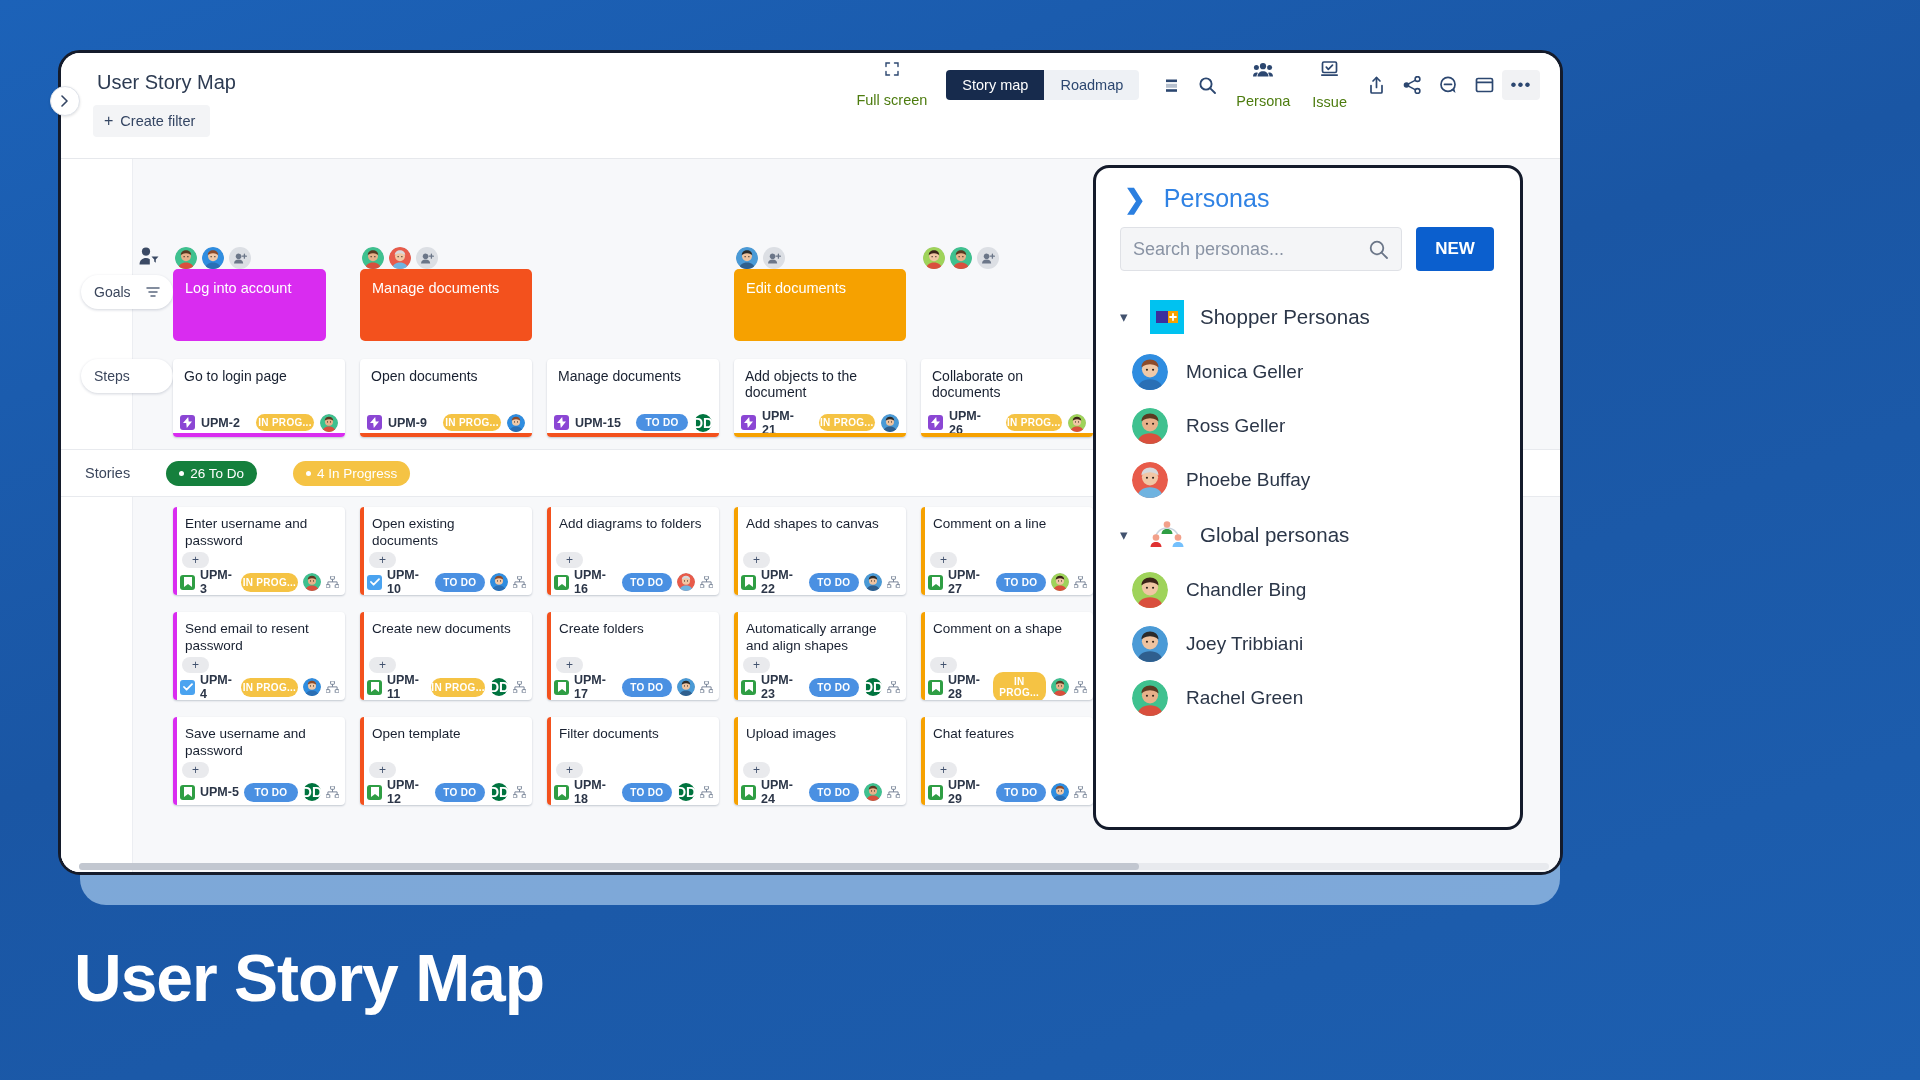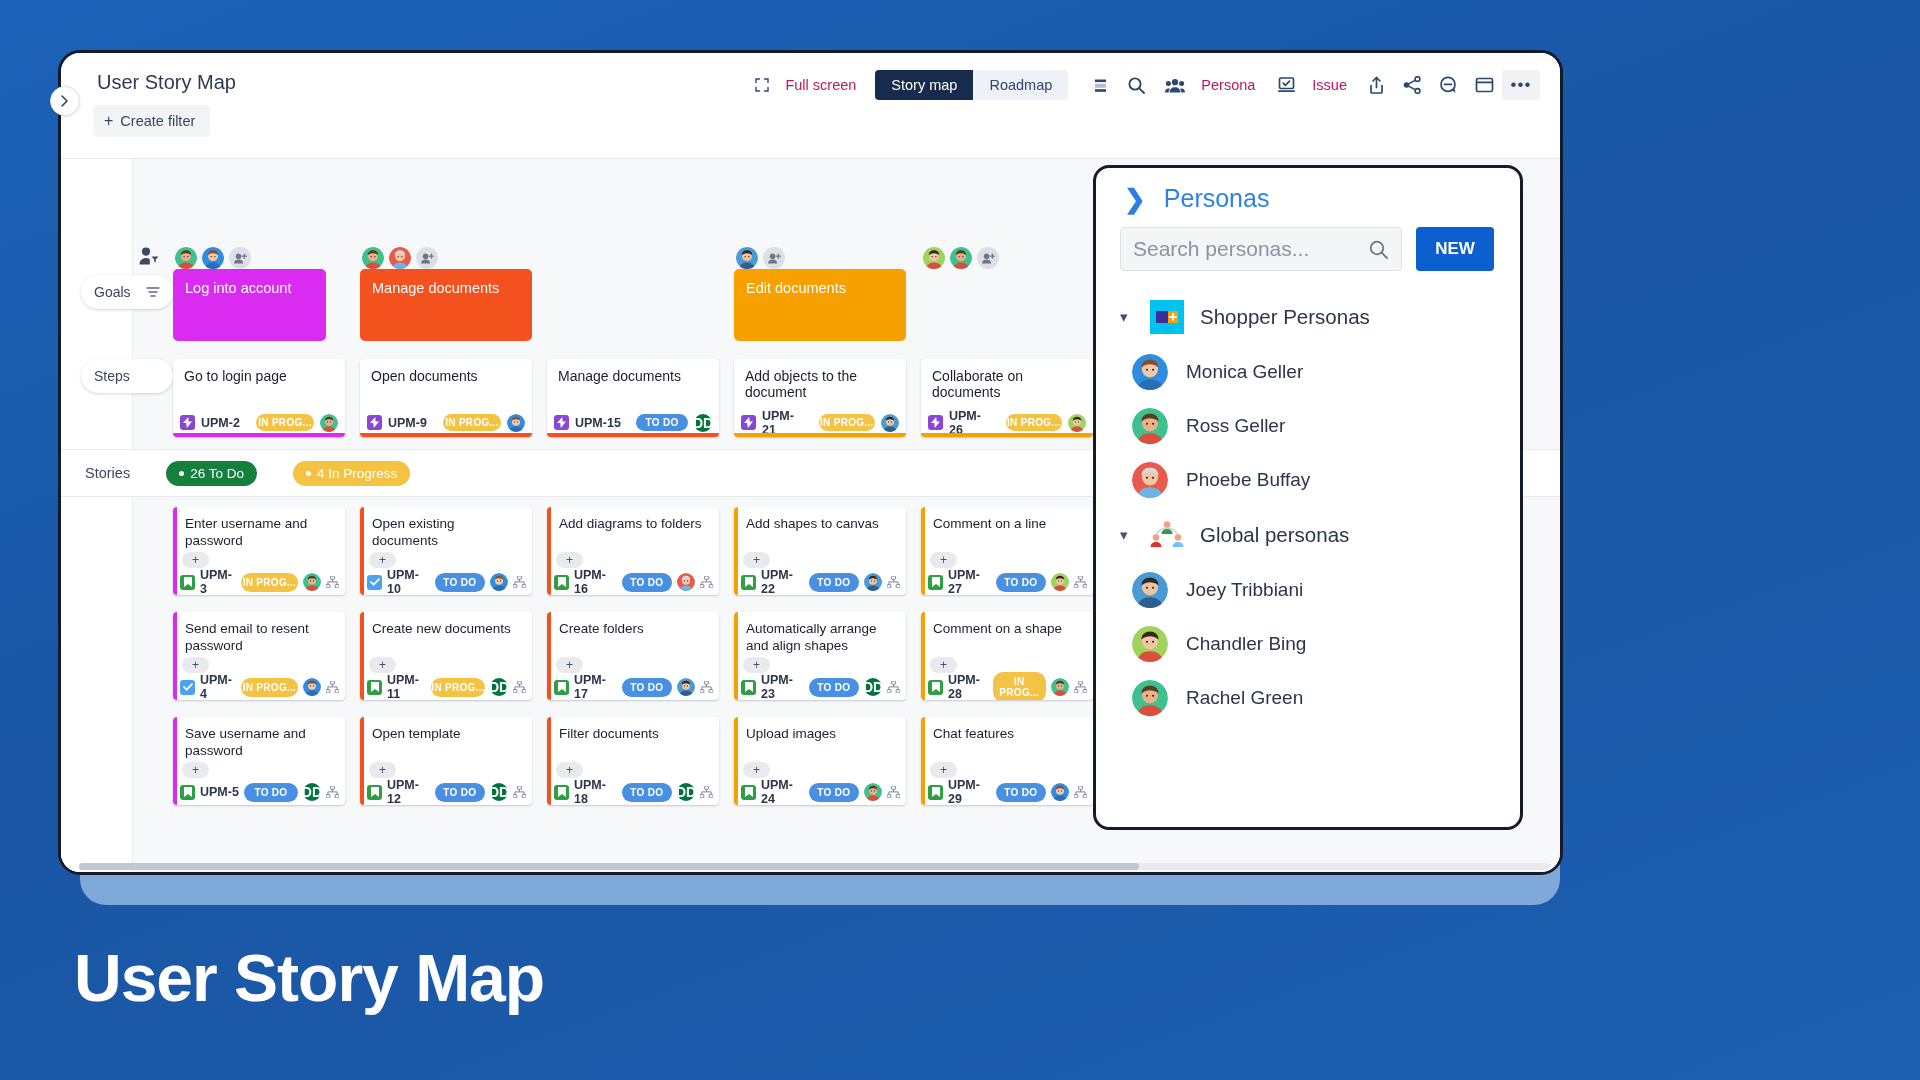--- a/index.html
+++ b/index.html
@@ -59,22 +59,22 @@
   }
   .plus-glyph { font-size: 16px; color: #344563; line-height: 1; }
 
   .toolbar {
     position: absolute; right: 20px; top: 14px;
     display: flex; align-items: center; gap: 0;
     height: 36px;
   }
   .tb-item {
     display: flex; align-items: center; gap: 16px;
-    font-size: 14.5px; color: #be185d;
-    padding: 6px 11px; border-radius: 4px; white-space: nowrap;
+    font-size: 14.5px; color: #4d7c0f;
+    padding: 6px 11px; border-radius: 4px; white-space: nowrap; flex-direction: column;
   }
   .seg {
     display: flex; border-radius: 4px; overflow: hidden;
     margin: 0 14px 0 8px; height: 30px;
   }
   .seg > div {
     padding: 0 16px; display: flex; align-items: center;
     font-size: 14.5px;
   }
   .seg .on  { background: #172b4d; color: #fff; }
@@ -252,21 +252,21 @@
   .p-search-row {
     display: flex; align-items: center; gap: 14px;
     padding: 14px 26px 10px 24px;
   }
   .p-search {
     flex: 1; height: 44px; background: #f4f5f7;
     border: 1px solid #dfe1e6; border-radius: 4px;
     display: flex; align-items: center;
     padding: 0 12px; justify-content: space-between;
   }
-  .p-search span { color: #8993a4; font-size: 21px; }
+  .p-search span { color: #8993a4; font-size: 18px; }
   .p-new {
     width: 78px; height: 44px; background: #0b5fce; color: #fff;
     border-radius: 4px; display: flex; align-items: center;
     justify-content: center; font-size: 17px; font-weight: bold;
   }
   .p-list { padding: 8px 0 0 0; }
   .p-group {
     display: flex; align-items: center; gap: 16px;
     padding: 11px 0 11px 24px;
   }
@@ -1171,42 +1171,42 @@
           <circle cx="6" cy="19.5" r="3.3" fill="#f2a08a"></circle>
           <path d="M.5 29c0-3.1 2.5-5 5.5-5s5.5 1.9 5.5 5z" fill="#e03131"></path>
           <circle cx="28" cy="19.5" r="3.3" fill="#f2a08a"></circle>
           <path d="M22.5 29c0-3.1 2.5-5 5.5-5s5.5 1.9 5.5 5z" fill="#74c0fc"></path>
         </svg>
         <span class="gname">Global personas</span>
       </div>
       <div class="p-row">
         <span class="p-ava">
           <svg viewBox="0 0 40 40" width="36" height="36">
+            <circle cx="20" cy="20" r="20" fill="#9fd35a"></circle>
+            <path d="M6 40c0-8 6.3-12 14-12s14 4 14 12z" fill="#d94f3d"></path>
+            <circle cx="20" cy="17" r="9" fill="#f0c6a4"></circle>
+            <path d="M10.5 15c0-6 4.3-9 9.5-9s9.5 3 9.5 9c0 0-4-3.5-9.5-3.5S10.5 15 10.5 15z" fill="#3b2418"></path>
+            <circle cx="16.6" cy="17.5" r="1.2" fill="#31261d"></circle>
+            <circle cx="23.4" cy="17.5" r="1.2" fill="#31261d"></circle>
+          </svg>
+        </span>
+        <span class="pname">Chandler Bing</span>
+      </div>
+      <div class="p-row">
+        <span class="p-ava">
+          <svg viewBox="0 0 40 40" width="36" height="36">
             <circle cx="20" cy="20" r="20" fill="#4a9ad6"></circle>
             <path d="M6 40c0-8 6.3-12 14-12s14 4 14 12z" fill="#2f5f8e"></path>
             <circle cx="20" cy="17" r="9" fill="#eec3a0"></circle>
             <path d="M10.5 15c0-6 4.3-9 9.5-9s9.5 3 9.5 9c0 0-4-3.5-9.5-3.5S10.5 15 10.5 15z" fill="#2b2b2b"></path>
             <circle cx="16.6" cy="17.5" r="1.2" fill="#31261d"></circle>
             <circle cx="23.4" cy="17.5" r="1.2" fill="#31261d"></circle>
           </svg>
         </span>
         <span class="pname">Joey Tribbiani</span>
-      </div>
-      <div class="p-row">
-        <span class="p-ava">
-          <svg viewBox="0 0 40 40" width="36" height="36">
-            <circle cx="20" cy="20" r="20" fill="#9fd35a"></circle>
-            <path d="M6 40c0-8 6.3-12 14-12s14 4 14 12z" fill="#d94f3d"></path>
-            <circle cx="20" cy="17" r="9" fill="#f0c6a4"></circle>
-            <path d="M10.5 15c0-6 4.3-9 9.5-9s9.5 3 9.5 9c0 0-4-3.5-9.5-3.5S10.5 15 10.5 15z" fill="#3b2418"></path>
-            <circle cx="16.6" cy="17.5" r="1.2" fill="#31261d"></circle>
-            <circle cx="23.4" cy="17.5" r="1.2" fill="#31261d"></circle>
-          </svg>
-        </span>
-        <span class="pname">Chandler Bing</span>
       </div>
       <div class="p-row">
         <span class="p-ava">
           <svg viewBox="0 0 40 40" width="36" height="36">
             <circle cx="20" cy="20" r="20" fill="#3fc18f"></circle>
             <path d="M6 40c0-8 6.3-12 14-12s14 4 14 12z" fill="#d94f3d"></path>
             <circle cx="20" cy="17" r="9" fill="#e8b18a"></circle>
             <path d="M10.5 15c0-6 4.3-9 9.5-9s9.5 3 9.5 9c0 0-4-3.5-9.5-3.5S10.5 15 10.5 15z" fill="#5b3a22"></path>
             <circle cx="16.6" cy="17.5" r="1.2" fill="#31261d"></circle>
             <circle cx="23.4" cy="17.5" r="1.2" fill="#31261d"></circle>

